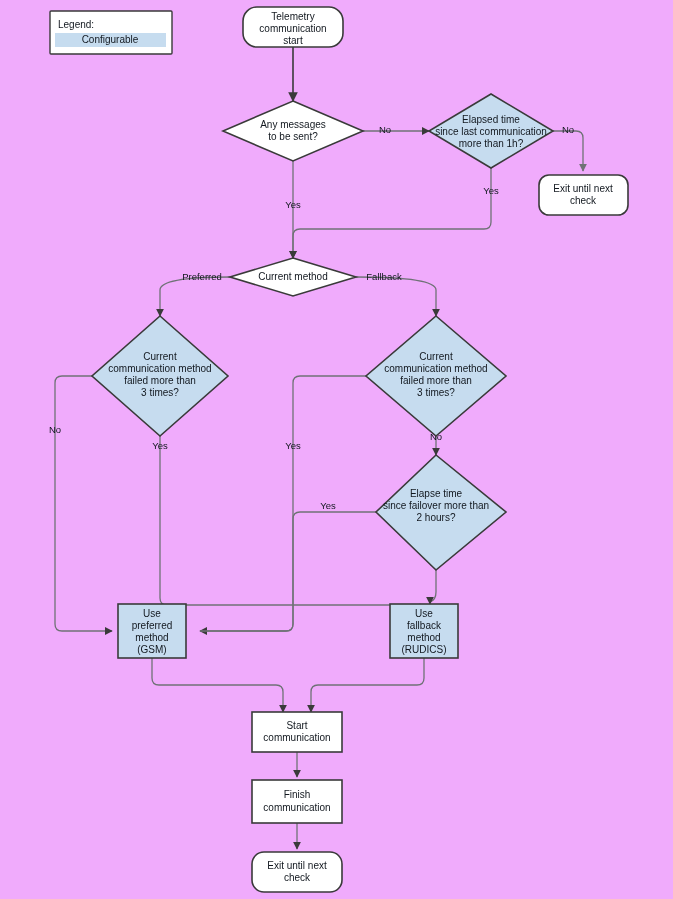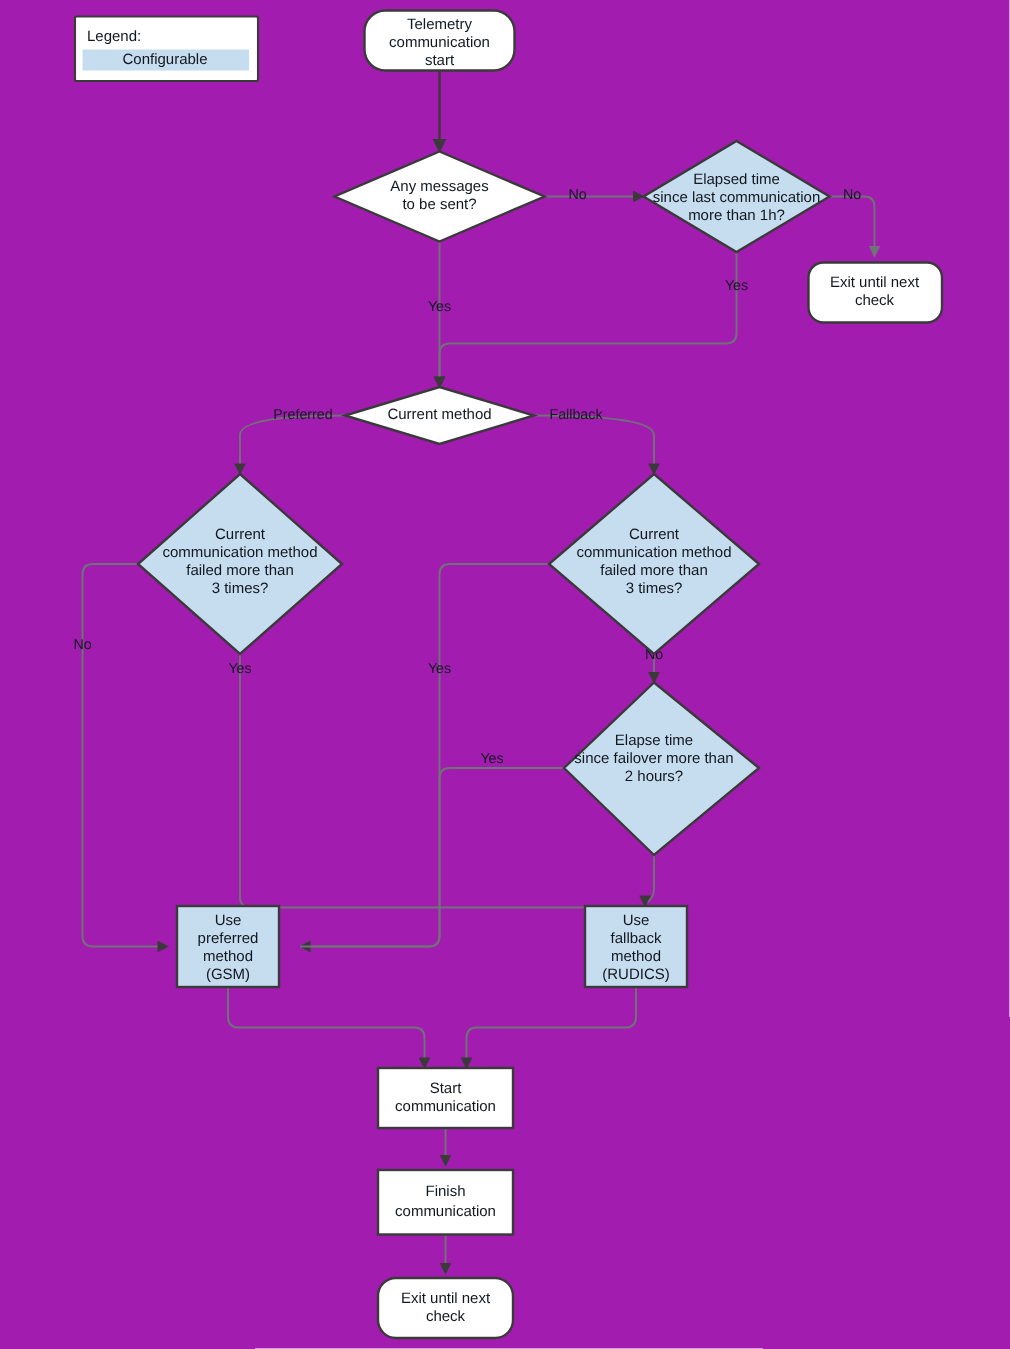--- a/index.html
+++ b/index.html
@@ -4,21 +4,21 @@
 <style>
   html, body {
     margin: 0;
     padding: 0;
     background: #ffffff;
   }
   #canvas-wrap {
     position: relative;
     width: 673px;
     height: 899px;
-    background: #a21caf;
+    background: #f0abfc;
     font-family: "Liberation Sans", sans-serif;
   }
   svg#flow {
     display: block;
     width: 673px;
     height: 899px;
   }
   .node-shape {
     stroke: #3a3a3a;
     stroke-width: 1.6;

